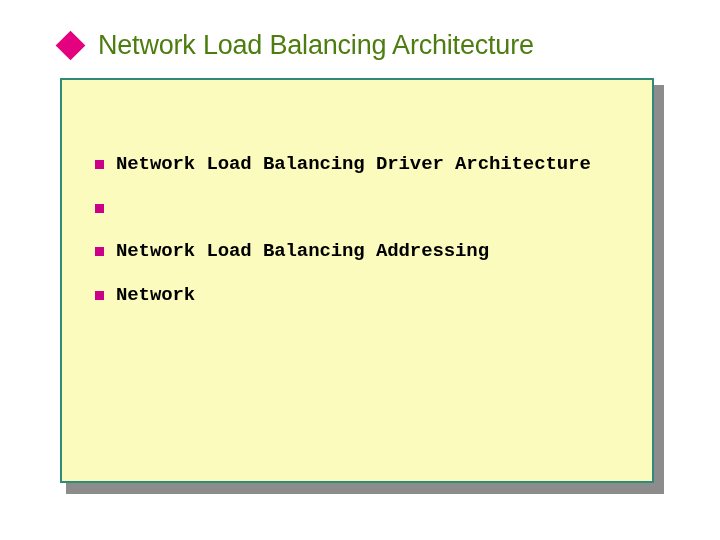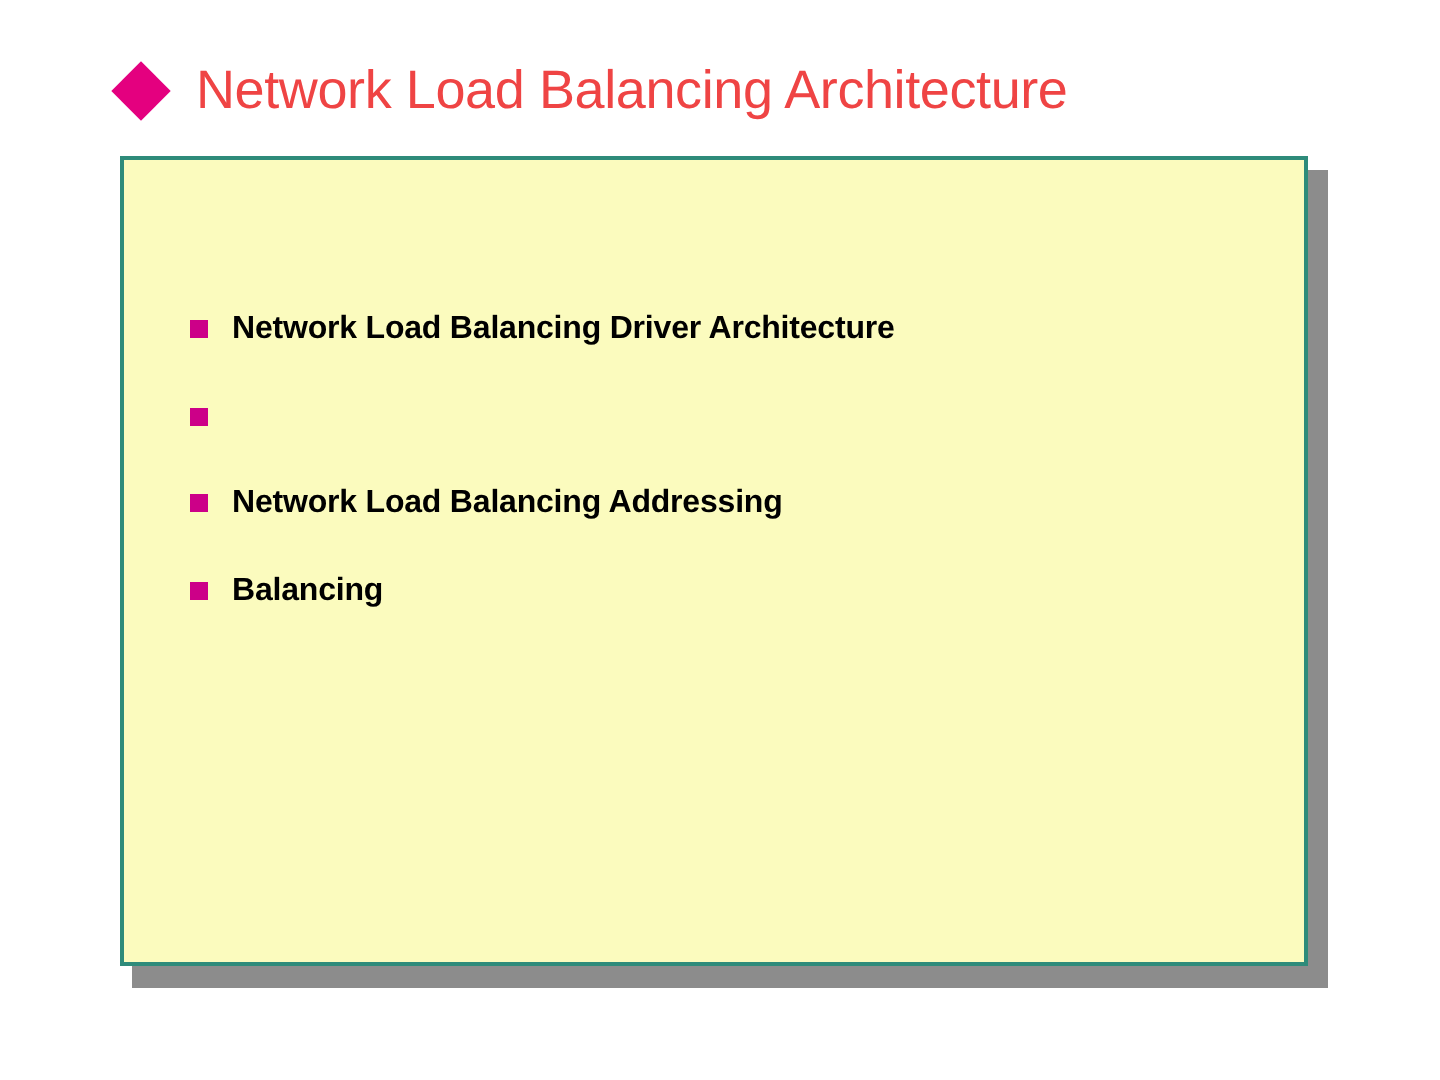--- a/index.html
+++ b/index.html
@@ -42,21 +42,21 @@
     transform: rotate(45deg);
     flex: 0 0 auto;
     margin-right: 0px;
   }
 
   #title-text {
     margin-left: 17px;
     font-family: "Liberation Sans", sans-serif;
     font-size: 27px;
     font-weight: normal;
-    color: #ef4444;
+    color: #4d7c0f;
     white-space: nowrap;
     letter-spacing: -0.2px;
     line-height: 1;
   }
 
   
   #content-shadow {
     position: absolute;
     left: 66px;
     top: 85px;
@@ -92,22 +92,22 @@
   .bullet-marker {
     width: 9px;
     height: 9px;
     background: #cc0088;
     flex: 0 0 auto;
     margin-top: 6px;
   }
 
   .bullet-text {
     margin-left: 12px;
-    font-family: Liberation Sans, sans-serif;
-    font-size: 16px;
+    font-family: Liberation Mono, monospace;
+    font-size: 19px;
     font-weight: bold;
     color: #000000;
     white-space: nowrap;
     line-height: 21px;
     letter-spacing: -0.1px;
   }
 </style>
 </head>
 <body>
 
@@ -134,19 +134,19 @@
       </div>
 
       <div class="bullet-item">
         <span class="bullet-marker"></span>
         <span class="bullet-text">Network Load Balancing Addressing</span>
       </div>
 
 
       <div class="bullet-item">
         <span class="bullet-marker"></span>
-        <span class="bullet-text">Balancing</span>
+        <span class="bullet-text">Network</span>
       </div>
 
     </div>
   </div>
 
 </div>
 
 </body></html>

